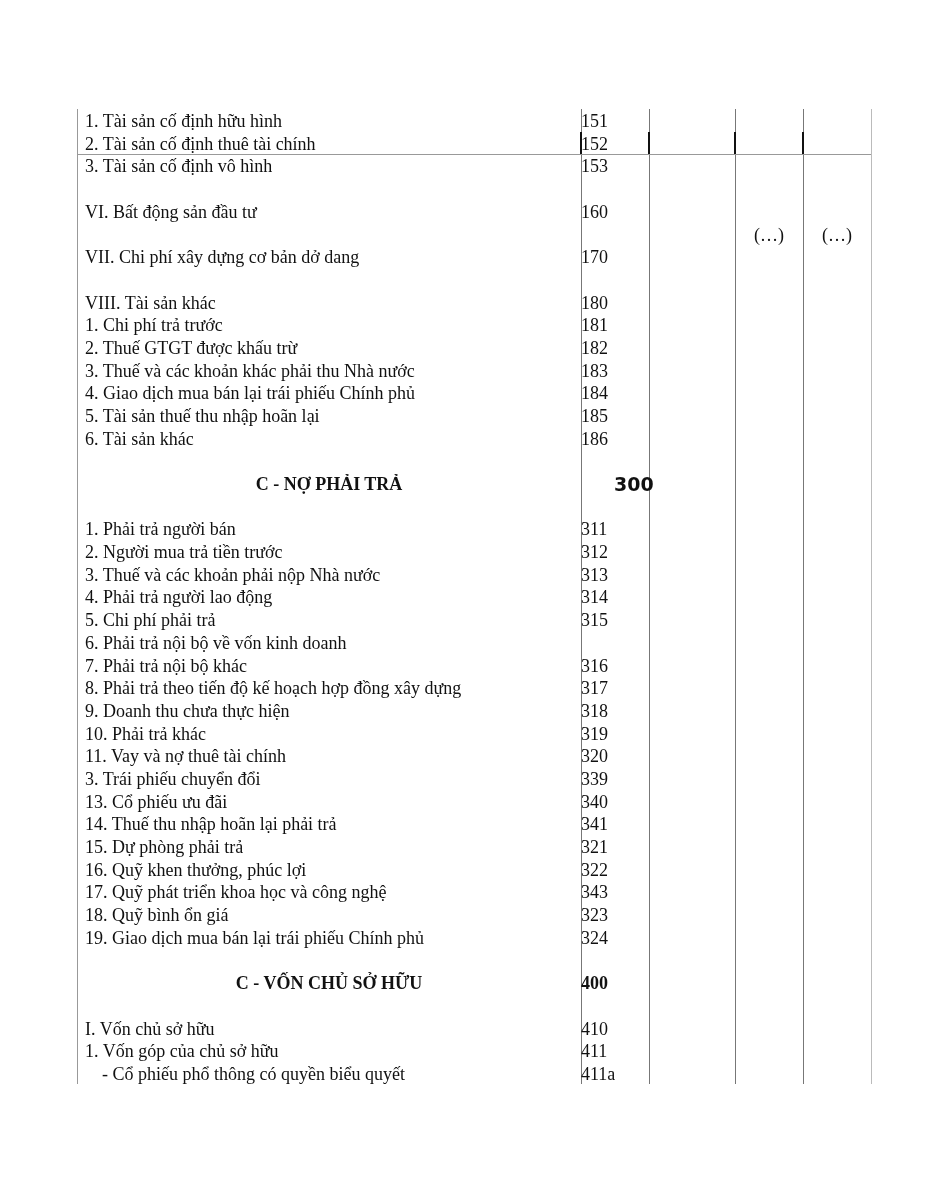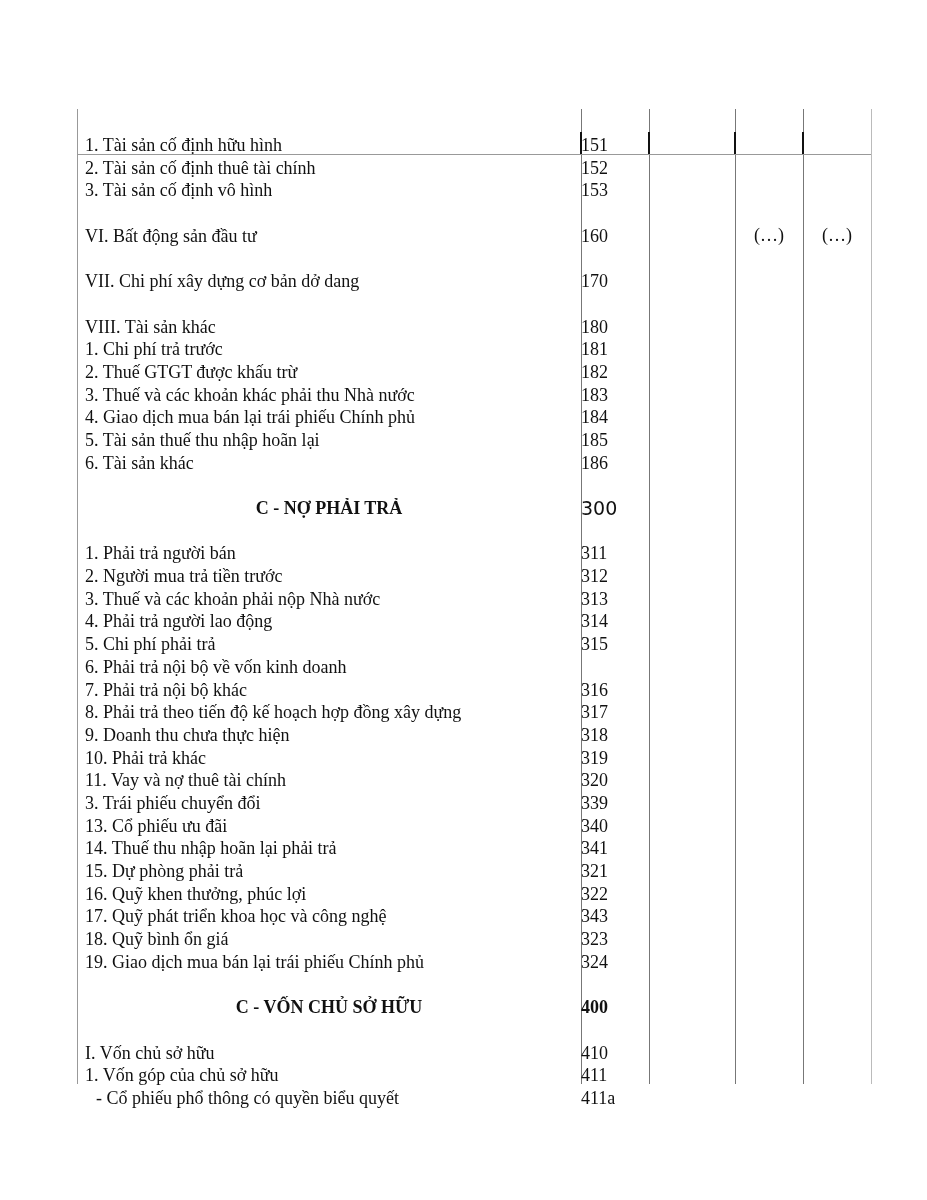--- a/index.html
+++ b/index.html
@@ -7,24 +7,24 @@
          font-family: "Liberation Serif", "DejaVu Serif", serif; color: #111; }
   .vline { position: absolute; top: 109px; height: 975px; width: 1px; background: #777; }
   .vline.left { left: 77px; background: #999; }
   .vline.c1 { left: 581px; }
   .vline.c2 { left: 649px; }
   .vline.c3 { left: 735px; }
   .vline.c4 { left: 803px; }
   .vline.c5 { left: 871px; background: #bbb; }
   .vthick { position: absolute; top: 132px; height: 22px; width: 2px; background: #111; }
   .hline { position: absolute; left: 77px; width: 794px; top: 154px; height: 1px; background: #999; }
-  .rows { position: absolute; top: 110px; left: 0; width: 927px; margin-top: 24px; }
+  .rows { position: absolute; top: 110px; left: 0; width: 927px; }
   .row { position: relative; height: 22.7px; line-height: 22.7px; font-size: 18px; white-space: nowrap; }
   .row .label { position: absolute; left: 85px; }
-  .row .label.indent { left: 96px; text-align: right; }
+  .row .label.indent { left: 102px; text-align: right; }
   .row .code { position: absolute; left: 581px; width: 68px; text-align: left; }
   .row.bold .label, .row.bold .code { font-weight: normal; }
   .row.heading .label { left: 77px; width: 504px; text-align: center; font-weight: bold; }
   .row .code.sans { font-family: "DejaVu Sans", sans-serif; font-weight: bold; font-size: 19px; }
   .ellipsis { position: absolute; top: 224px; font-size: 18px; line-height: 22px; text-align: center; }
   .ellipsis.e1 { left: 735px; width: 68px; }
   .ellipsis.e2 { left: 803px; width: 68px; }
 </style>
 </head>
 <body>
@@ -105,21 +105,21 @@
       <div class="row">
         <span class="label">6. Tài sản khác</span>
         <span class="code">186</span>
       </div>
       <div class="row">
         <span class="label"></span>
         <span class="code"></span>
       </div>
       <div class="row heading">
         <span class="label">C - NỢ PHẢI TRẢ</span>
-        <span class="code sans" style="font-weight: normal;">300</span>
+        <span class="code sans" style="font-weight: bold; padding-left: 33px;">300</span>
       </div>
       <div class="row">
         <span class="label"></span>
         <span class="code"></span>
       </div>
       <div class="row">
         <span class="label">1. Phải trả người bán</span>
         <span class="code">311</span>
       </div>
       <div class="row">

